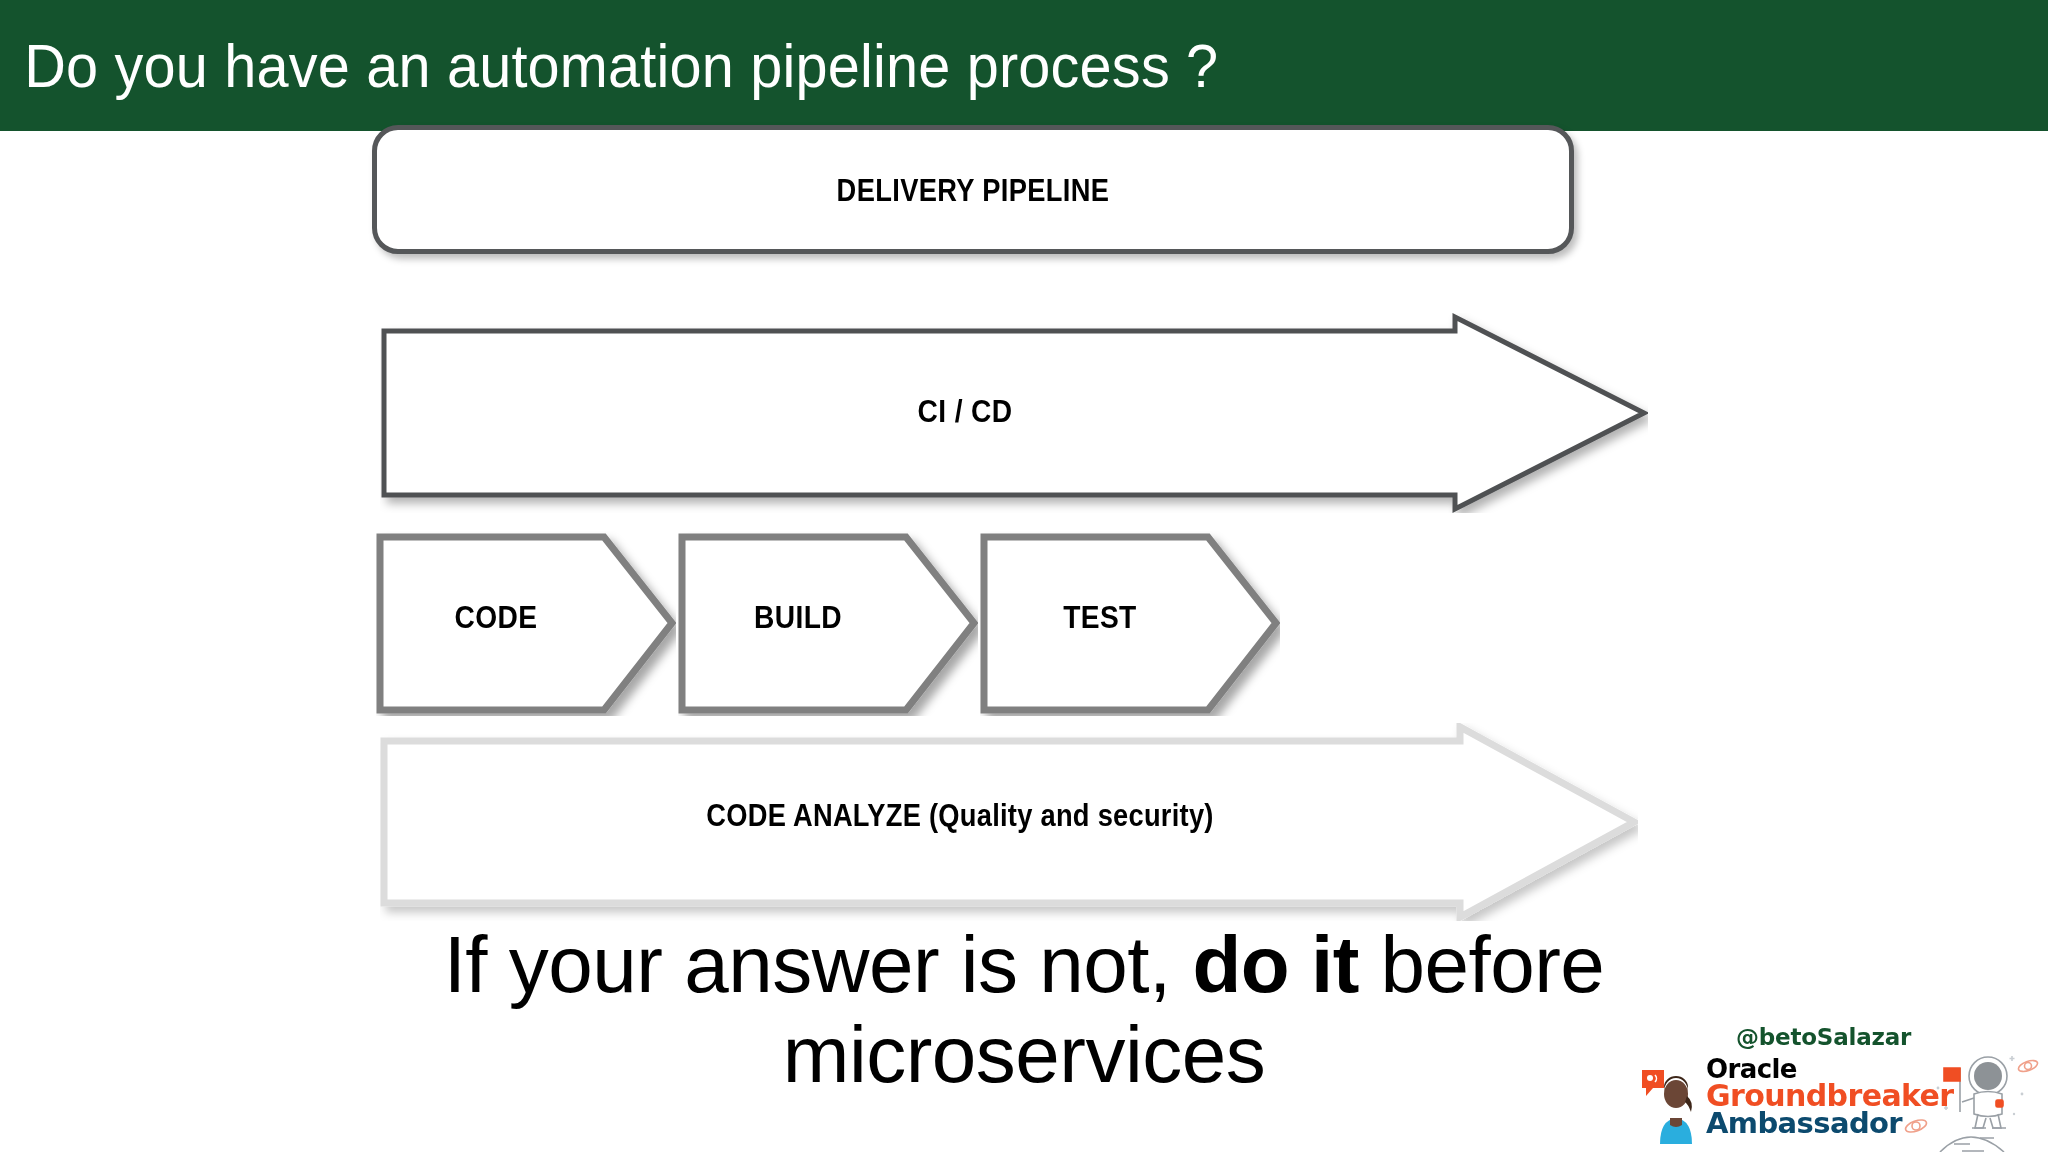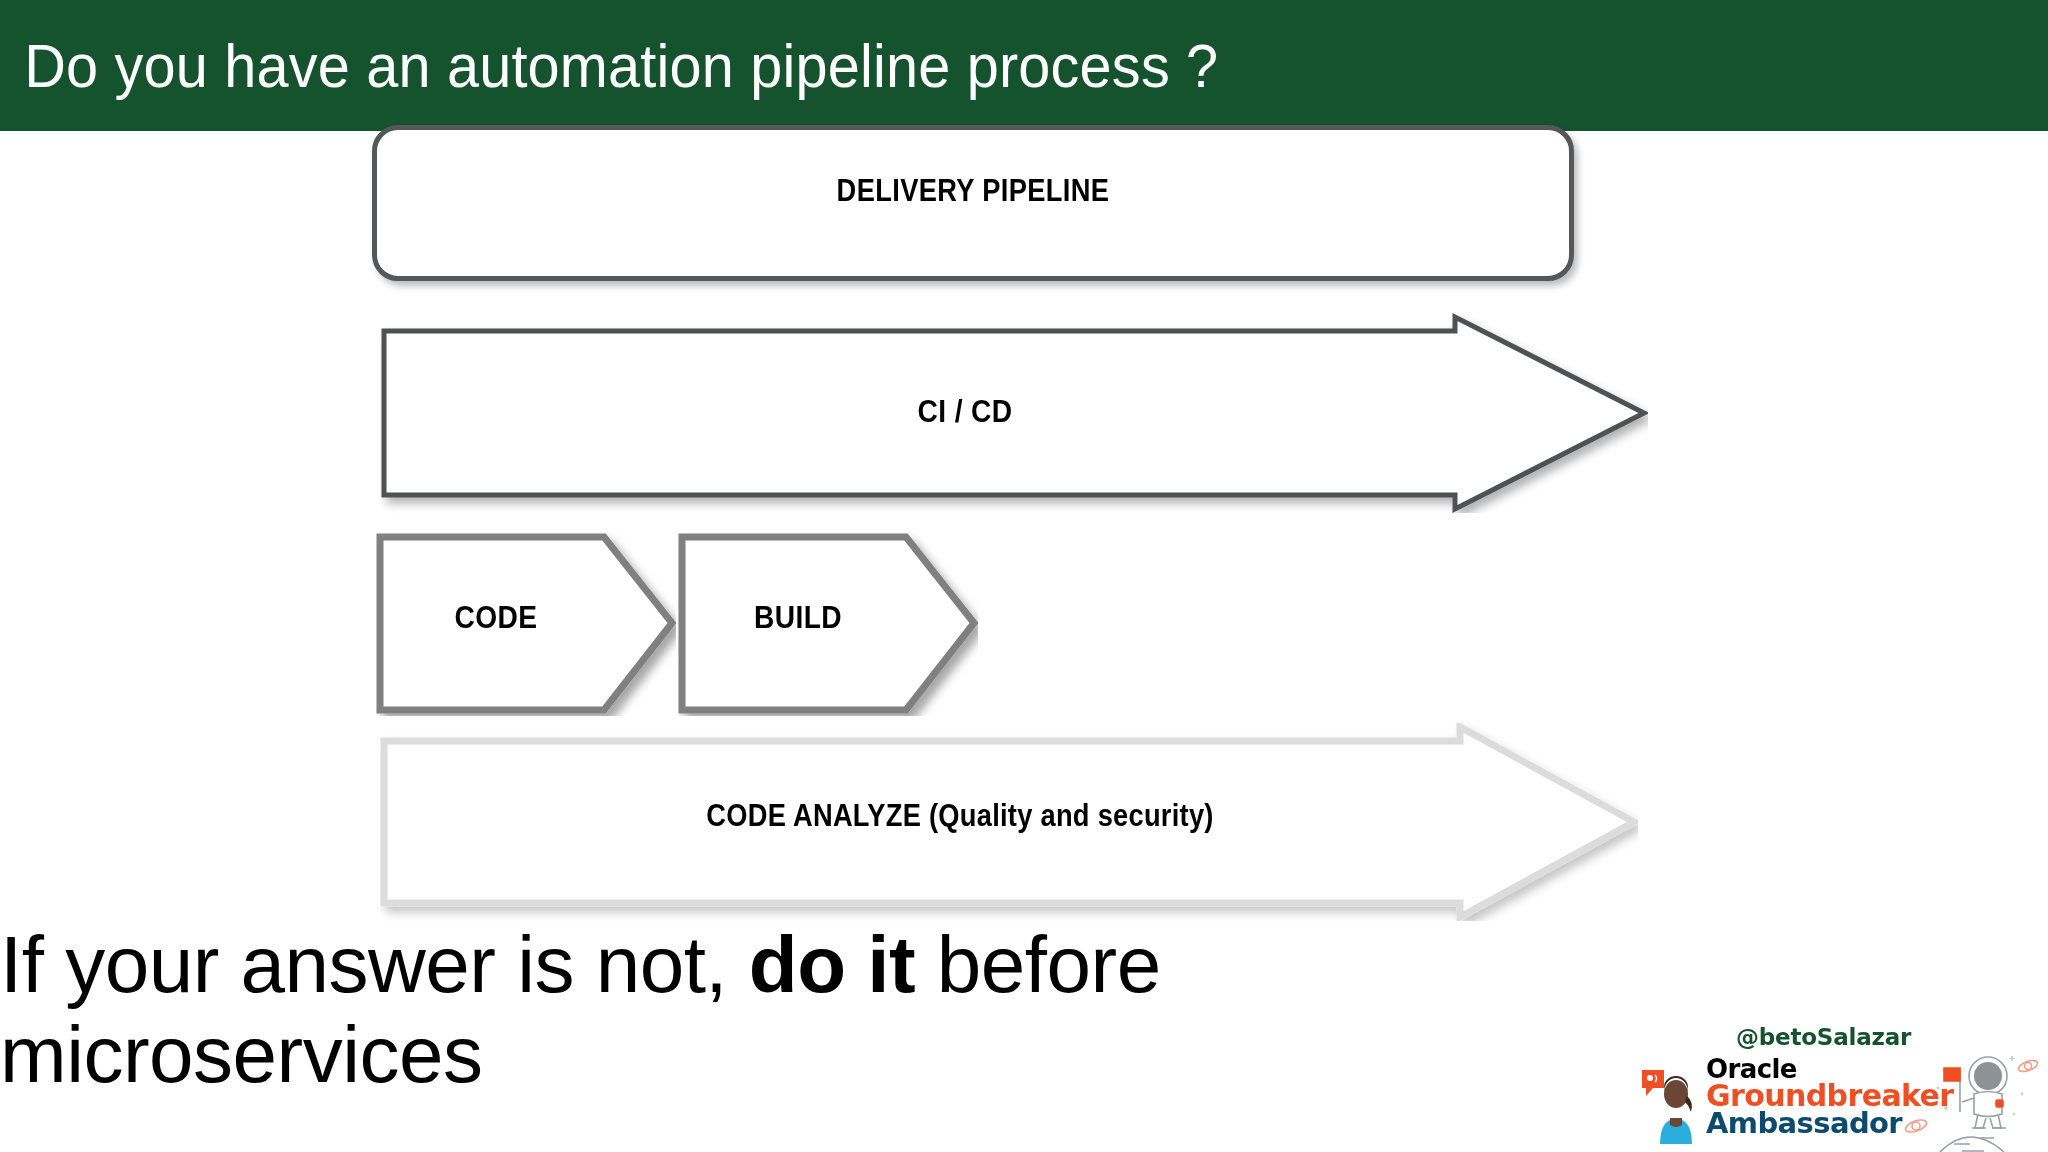--- a/index.html
+++ b/index.html
@@ -55,21 +55,21 @@
     text-align: center;
     transform: scaleX(0.88);
   }
 
   
   .delivery-box {
     position: absolute;
     left: 372px;
     top: -6px;
     width: 1202px;
-    height: 156px;
+    height: 129px;
   }
   .delivery-box .rrect {
     position: absolute;
     inset: 0;
     border: 5px solid #555759;
     border-radius: 26px;
     background: #ffffff;
     box-shadow: 4px 5px 7px rgba(0,0,0,0.26);
   }
   .delivery-label {
@@ -128,21 +128,21 @@
     font-size: 31px;
     letter-spacing: 0.3px;
   }
 
   
   .caption {
     position: absolute;
     left: 0;
     top: 920px;
     width: 2048px;
-    text-align: left;
+    text-align: center;
     font-family: "Liberation Sans", sans-serif;
     font-size: 80px;
     line-height: 1.13;
     color: #000000;
     letter-spacing: -0.5px;
   }
   .caption b { font-weight: bold; }
   .caption .line { display: block; }
 
   
@@ -237,20 +237,26 @@
       <div class="shape-label stage-label" style="left:0;width:240px;">CODE</div>
     </div>
 
     <div class="stage" style="left:302px;">
       <svg width="300" height="185" viewBox="0 0 300 185">
         <polygon points="4,6 228,6 296,92 228,179 4,179 4,6" fill="#ffffff" stroke="#808080" stroke-width="7" stroke-linejoin="miter" filter="url(#sh2)"></polygon>
       </svg>
       <div class="shape-label stage-label" style="left:0;width:240px;">BUILD</div>
     </div>
 
+    <div class="stage" style="left:604px;">
+      <svg width="300" height="185" viewBox="0 0 300 185">
+        <polygon points="4,6 228,6 296,92 228,179 4,179 4,6" fill="#ffffff" stroke="#808080" stroke-width="7" stroke-linejoin="miter" filter="url(#sh2)"></polygon>
+      </svg>
+      <div class="shape-label stage-label" style="left:0;width:240px;">TEST</div>
+    </div>
 
 
   </div>
 
   <div class="analyze-arrow">
     <svg width="1258" height="198" viewBox="0 0 1258 198">
       <defs>
         <filter id="sh3" x="-12%" y="-12%" width="130%" height="130%">
           <feDropShadow dx="5" dy="6" stdDeviation="5" flood-color="#000000" flood-opacity="0.22"></feDropShadow>
         </filter>

